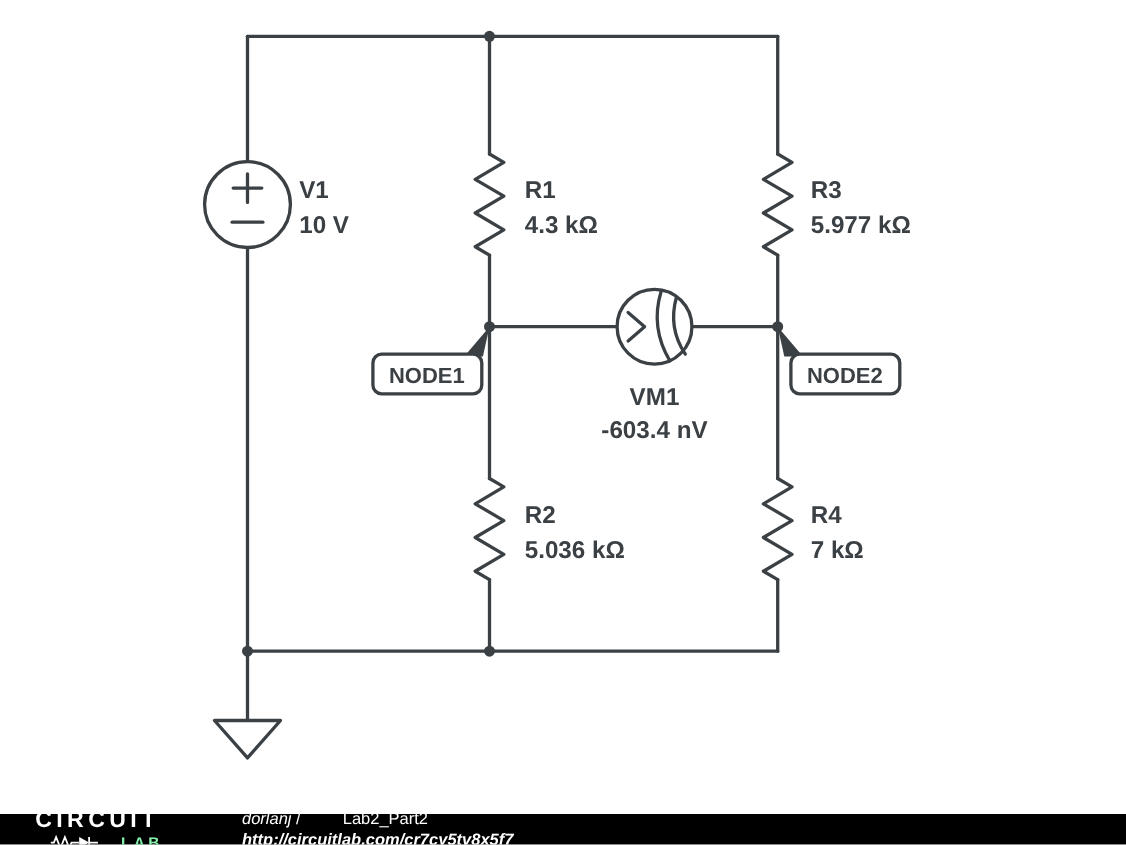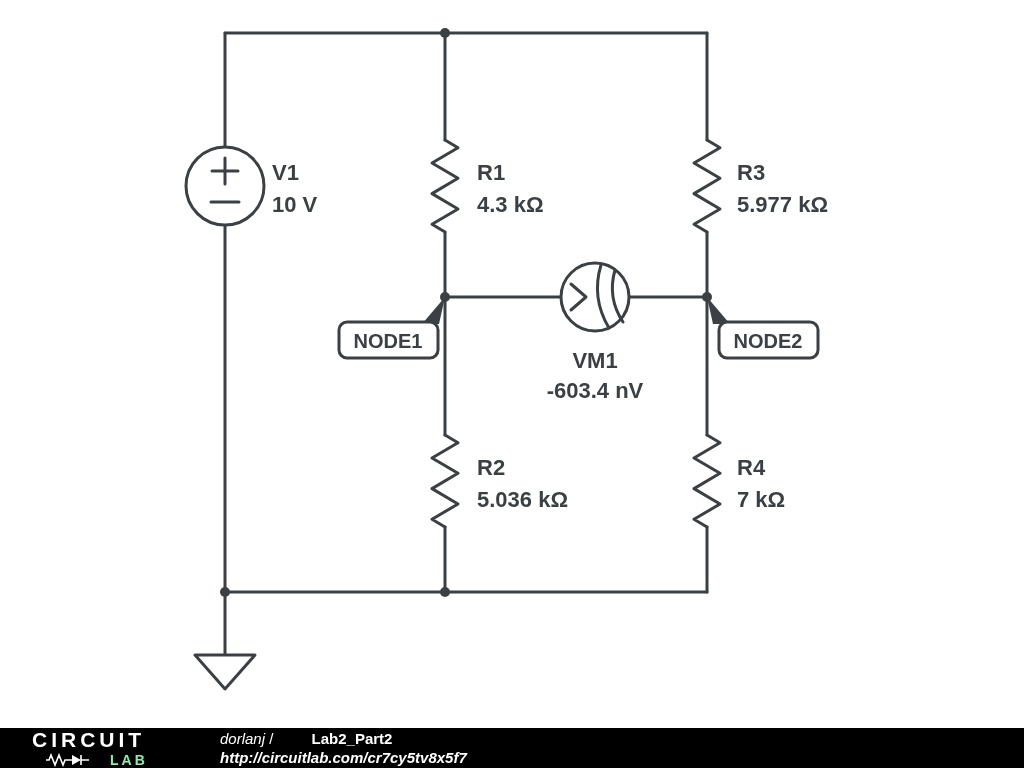--- a/index.html
+++ b/index.html
@@ -8,30 +8,30 @@
   .page { position:relative; width:1024px; height:768px; background:#fff; overflow:hidden; }
   svg.schematic { display:block; background:#fff; }
 
   .st   { stroke:var(--stroke,#3b4045); stroke-width:3; fill:none; stroke-linecap:round; stroke-linejoin:round; }
   .fillw{ fill:#ffffff; }
   .dot  { fill:var(--stroke,#3b4045); stroke:none; }
   .solid{ fill:var(--stroke,#3b4045); stroke:none; }
   text.lbl  { fill:var(--stroke,#3b4045); font-weight:bold; font-size:22px; font-family:"Liberation Sans",sans-serif; }
   text.node { fill:var(--stroke,#3b4045); font-weight:bold; font-size:20px; font-family:"Liberation Sans",sans-serif; }
 
-  .footer { position:absolute; left:0; bottom:0; width:1024px; height:40px;
+  .footer { position:absolute; left:0; bottom:0; width:1024px; height:28px;
             background:var(--footer-bg,#000); color:var(--footer-text,#fff);
             display:flex; align-items:center; }
   .logo { margin-left:32px; width:152px; }
   .logo-top { font-size:21px; letter-spacing:4px; font-weight:bold; line-height:1; color:#fff; }
   .logo-bottom { display:flex; align-items:center; gap:6px; margin-top:2px; padding-left:14px; }
   .logo-bottom .lab { font-weight:bold; font-size:14px; letter-spacing:3px; color:#86efac; }
   .footer-text { margin-left:36px; font-size:15px; line-height:19px; }
   .author  { font-style:italic; }
-  .project { font-weight:bold;padding-left:34px; }
+  .project { font-weight:normal;padding-left:34px; }
   .url     { font-weight:bold;font-style:italic; }
 </style>
 </head>
 <body>
 
 <div class="page">
 
   <svg class="schematic" width="1024" height="727" viewBox="0 0 1024 727">
 
     <g>

